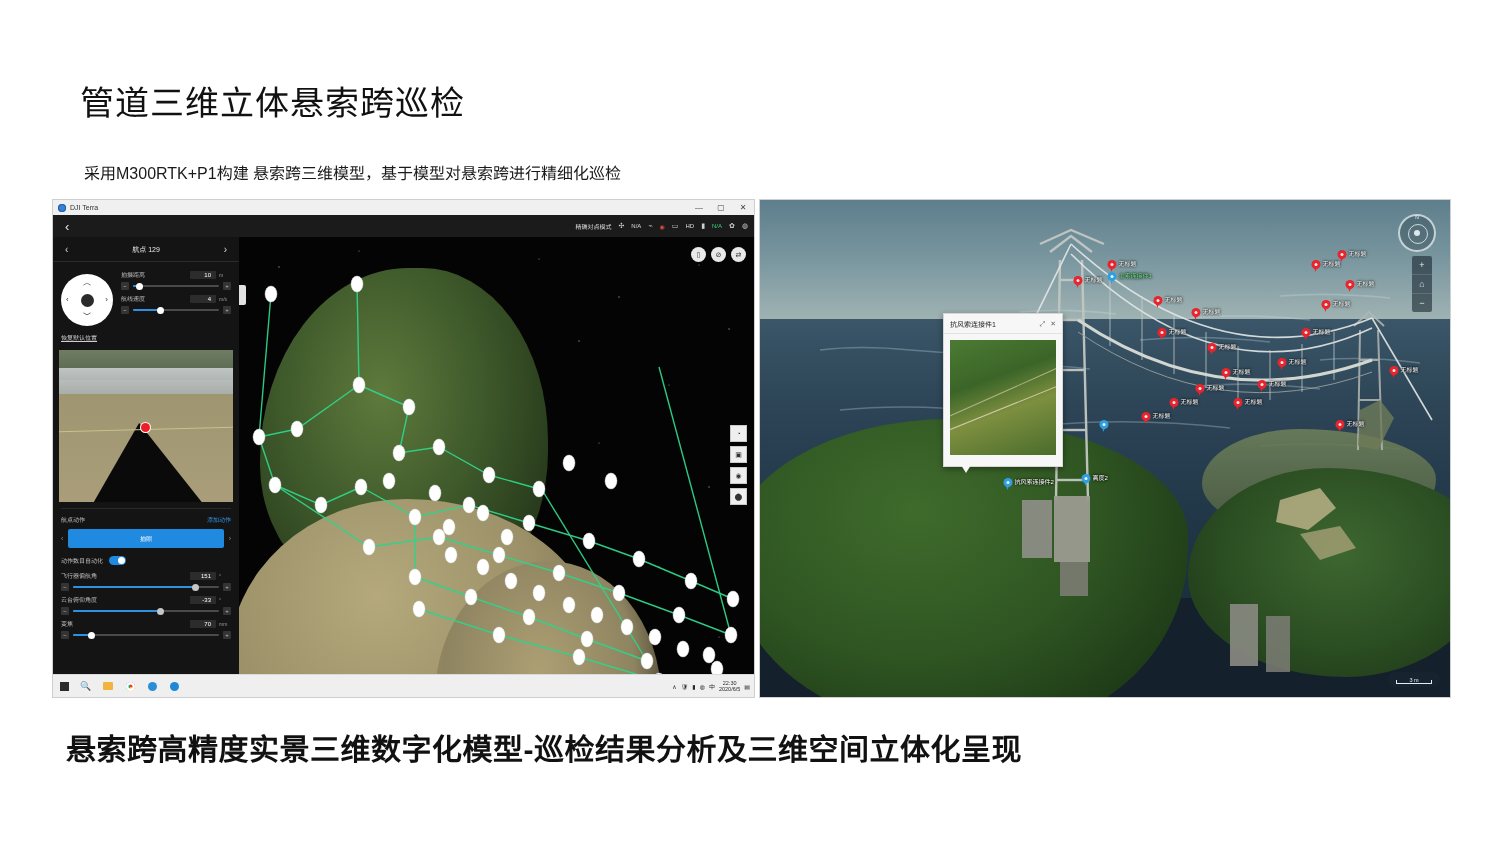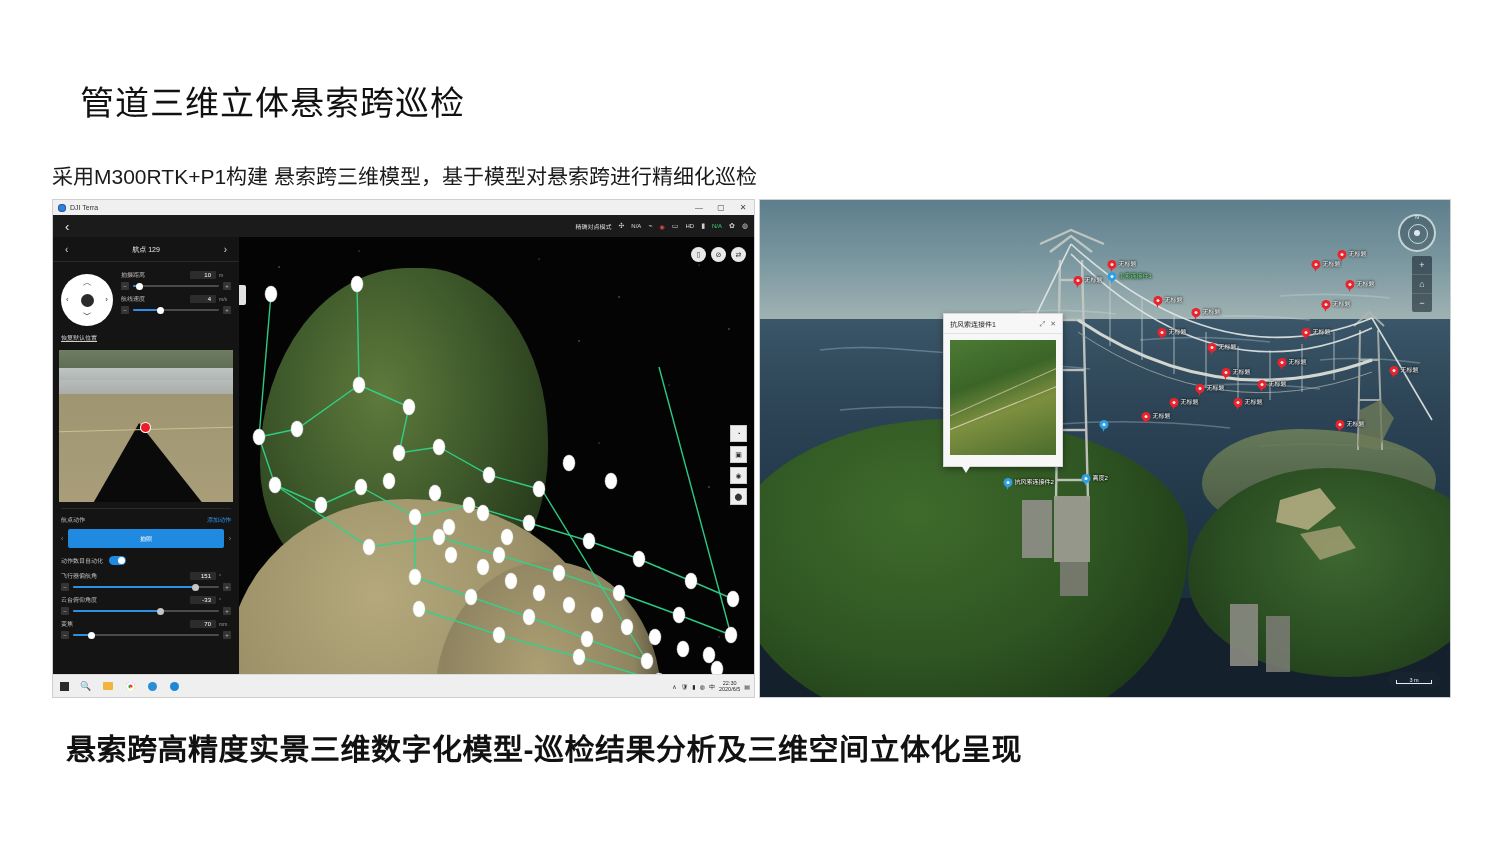--- a/index.html
+++ b/index.html
@@ -10,22 +10,22 @@
     overflow:hidden;
     position:relative;
   }
   
   .slide-title{
     position:absolute;left:62px;top:76px;
     font-size:34px;font-weight:normal;color:#111111;
     letter-spacing:1px;white-space:nowrap;margin-left:18px;
   }
   .slide-subtitle{
-    position:absolute;left:52px;top:160px;
-    font-size:21px;color:#1a1a1a;white-space:nowrap;
+    position:absolute;left:84px;top:160px;
+    font-size:16px;color:#1a1a1a;white-space:nowrap;
   }
   .slide-caption{
     position:absolute;left:66px;top:725px;
     font-size:30px;font-weight:bold;color:#111111;
     letter-spacing:0.5px;white-space:nowrap;
   }
 
   
   .shot-left{
     position:absolute;left:53px;top:200px;width:701px;height:497px;

